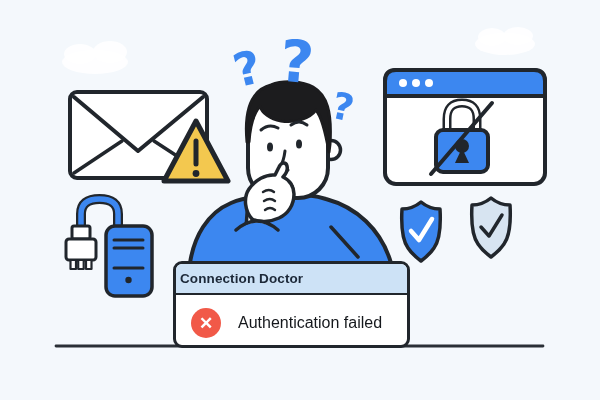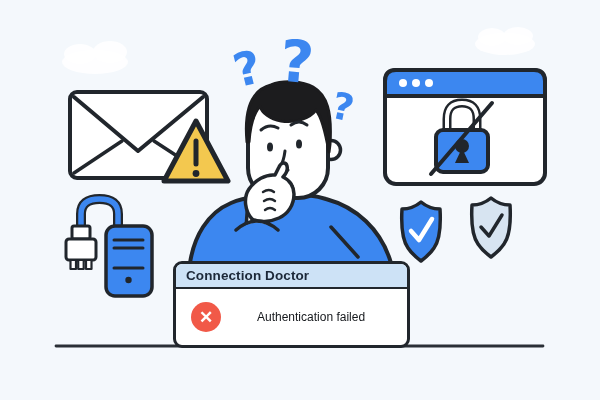--- a/index.html
+++ b/index.html
@@ -25,33 +25,33 @@
   .cloud{fill:#ffffff;opacity:.85;}
   .qm{fill:var(--blue);font-family:"DejaVu Sans","Liberation Sans",sans-serif;font-weight:bold;text-anchor:middle;}
 
   
   .dialog{
     position:absolute;left:173px;top:261px;width:237px;height:87px;box-sizing:border-box;
     background:#ffffff;border:3px solid var(--outline);border-radius:9px;overflow:hidden;
     z-index:5;
   }
   .dialog-titlebar{
-    height:25px;background:var(--light_blue);border-bottom:2.5px solid var(--outline);
-    display:flex;align-items:center;padding:0 10px;box-sizing:border-box;
+    height:31px;background:var(--light_blue);border-bottom:2.5px solid var(--outline);
+    display:flex;align-items:center;padding:0 4px;box-sizing:border-box;
   }
   .dialog-title{font-size:13.5px;font-weight:bold;color:var(--title_text);letter-spacing:0.1px;}
   .dialog-body{
     height:56px;display:flex;align-items:center;padding:0 15px;gap:17px;box-sizing:border-box;
   }
   .error-badge{
     width:30px;height:30px;border-radius:50%;background:var(--red);flex:0 0 auto;
     display:flex;align-items:center;justify-content:center;
     color:#ffffff;font-size:17px;font-weight:bold;line-height:1;
   }
-  .dialog-message{font-size:12px;color:var(--message_text);margin-left:19px;}
+  .dialog-message{font-size:16px;color:var(--message_text);}
 </style>
 </head>
 <body>
 
 <div class="stage">
 
   <svg width="600" height="400" viewBox="0 0 600 400">
 
     <g>
       <ellipse class="cloud" cx="95" cy="62" rx="33" ry="12"></ellipse>

